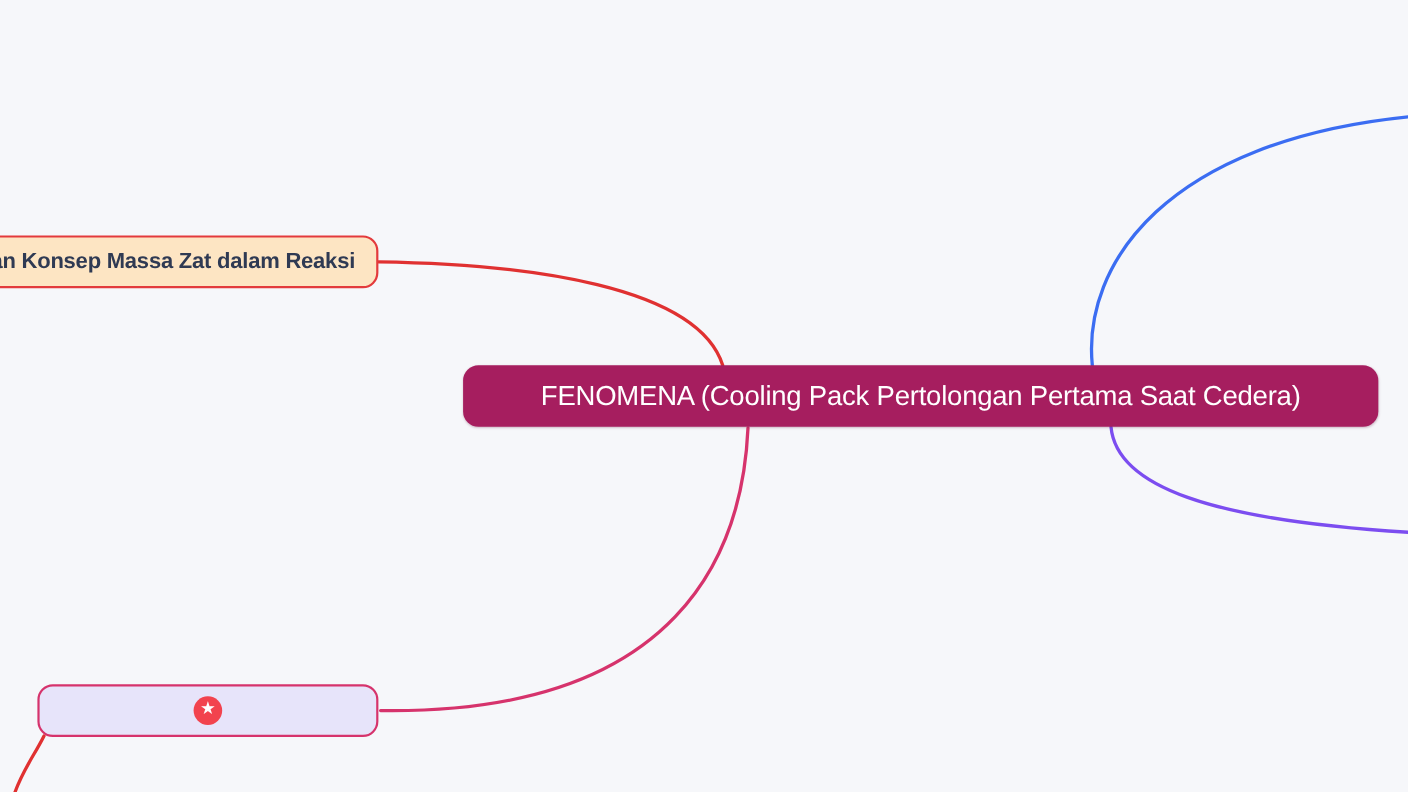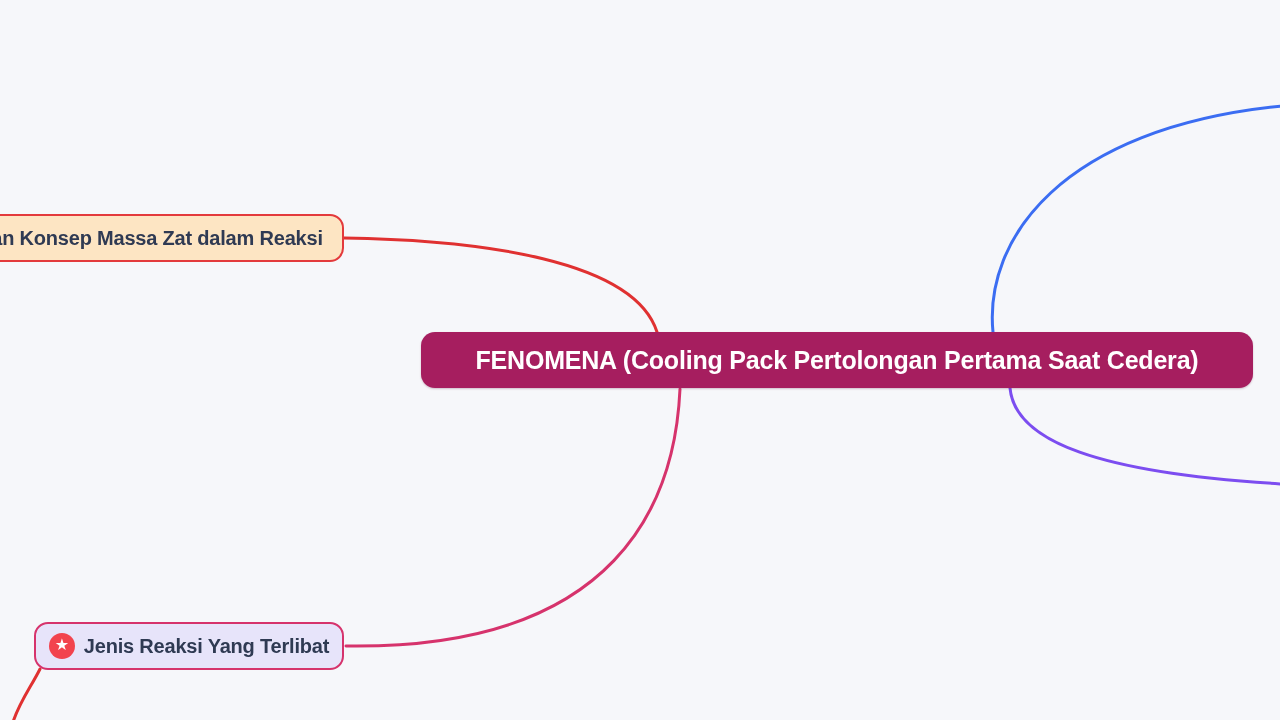--- a/index.html
+++ b/index.html
@@ -33,21 +33,21 @@
   }
   .node-root {
     left: 421px;
     top: 332px;
     width: 832px;
     height: 56px;
     background: #a61e5f;
     border-radius: 14px;
     color: #ffffff;
     font-size: 25px;
-    font-weight: 700;
+    font-weight: 400;
     letter-spacing: -0.2px;
     box-shadow: 0 1px 2px rgba(100,20,60,0.25);
   }
   .node-branch {
     height: 48px;
     border-radius: 14px;
     font-size: 20px;
     font-weight: 700;
     color: #2f3a53;
     letter-spacing: -0.2px;
@@ -106,16 +106,15 @@
   </div>
 
   <div class="node node-branch node-massa">
     <span>dan Konsep Massa Zat dalam Reaksi</span>
   </div>
 
   <div class="node node-branch node-jenis">
     <span class="star-badge">
       <span>★</span>
     </span>
-    <span>Jenis Reaksi Yang Terlibat</span>
   </div>
 
 </div>
 
 </body></html>

